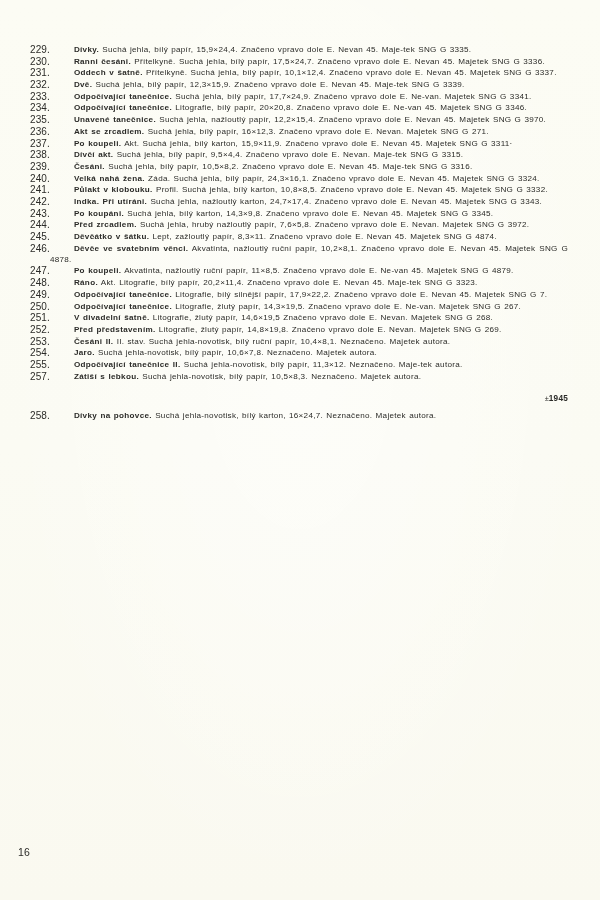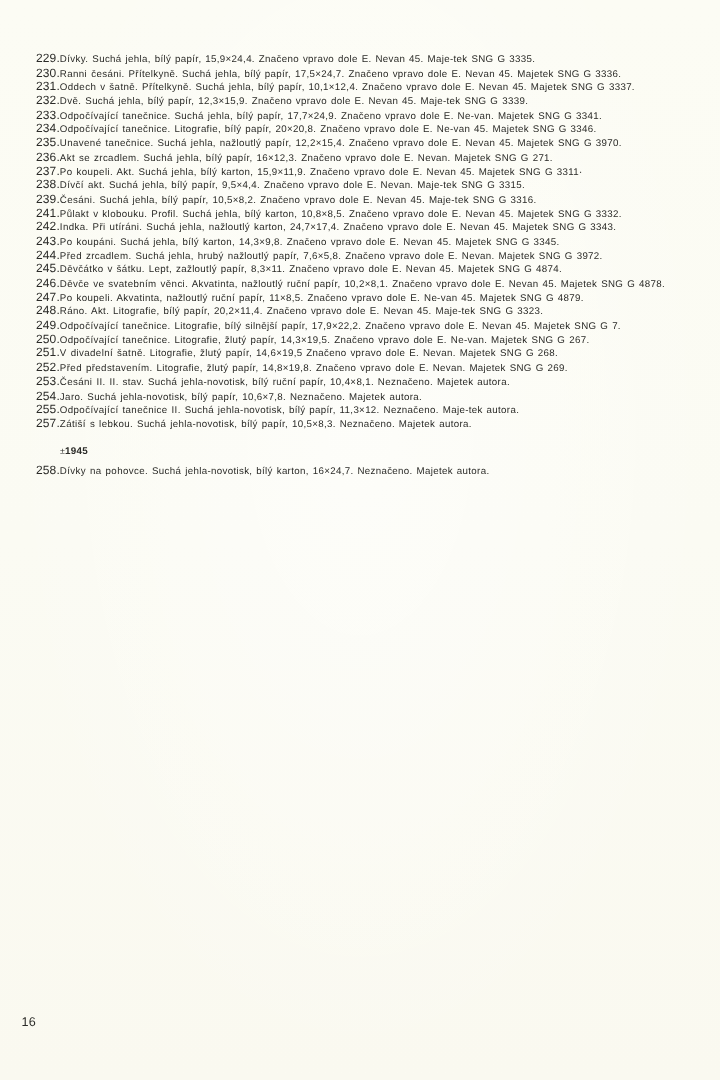--- a/index.html
+++ b/index.html
@@ -46,28 +46,30 @@
     padding-top: 0px;
   }
   .entry-text {
     flex: 1 1 auto;
     text-align: justify;
     text-justify: inter-word;
     hyphens: manual;
     word-spacing: 0.09em;
   }
   .entry-text b {
-    font-weight: 400;
+    font-weight: 700;
     letter-spacing: 0.04em;
+    margin-left: 24px;
   }
   .section-head {
     font-size: 8.2px;
     font-weight: 700;
     margin: 12px 0 7px 20px;
     letter-spacing: 0.03em;
+    text-align: right;
   }
   .section-head .pm {
     font-weight: 400;
     font-size: 7.4px;
     letter-spacing: 0;
   }
   .folio {
     position: absolute;
     left: 18px;
     top: 846px;
@@ -122,20 +124,24 @@
       </div>
       <div class="entry">
         <div class="entry-num">238.</div>
         <div class="entry-text"><b>Dívčí akt.</b><span> Suchá jehla, bílý papír, 9,5×4,4. Značeno vpravo dole E. Nevan. Maje-tek SNG G 3315.</span></div>
       </div>
       <div class="entry">
         <div class="entry-num">239.</div>
         <div class="entry-text"><b>Česáni.</b><span> Suchá jehla, bílý papír, 10,5×8,2. Značeno vpravo dole E. Nevan 45. Maje-tek SNG G 3316.</span></div>
       </div>
       <div class="entry">
+        <div class="entry-num">240.</div>
+        <div class="entry-text"><b>Velká nahá žena.</b><span> Záda. Suchá jehla, bílý papír, 24,3×16,1. Značeno vpravo dole E. Nevan 45. Majetek SNG G 3324.</span></div>
+      </div>
+      <div class="entry">
         <div class="entry-num">241.</div>
         <div class="entry-text"><b>Půlakt v klobouku.</b><span> Profil. Suchá jehla, bílý karton, 10,8×8,5. Značeno vpravo dole E. Nevan 45. Majetek SNG G 3332.</span></div>
       </div>
       <div class="entry">
         <div class="entry-num">242.</div>
         <div class="entry-text"><b>Indka. Při utíráni.</b><span> Suchá jehla, nažloutlý karton, 24,7×17,4. Značeno vpravo dole E. Nevan 45. Majetek SNG G 3343.</span></div>
       </div>
       <div class="entry">
         <div class="entry-num">243.</div>
         <div class="entry-text"><b>Po koupáni.</b><span> Suchá jehla, bílý karton, 14,3×9,8. Značeno vpravo dole E. Nevan 45. Majetek SNG G 3345.</span></div>

